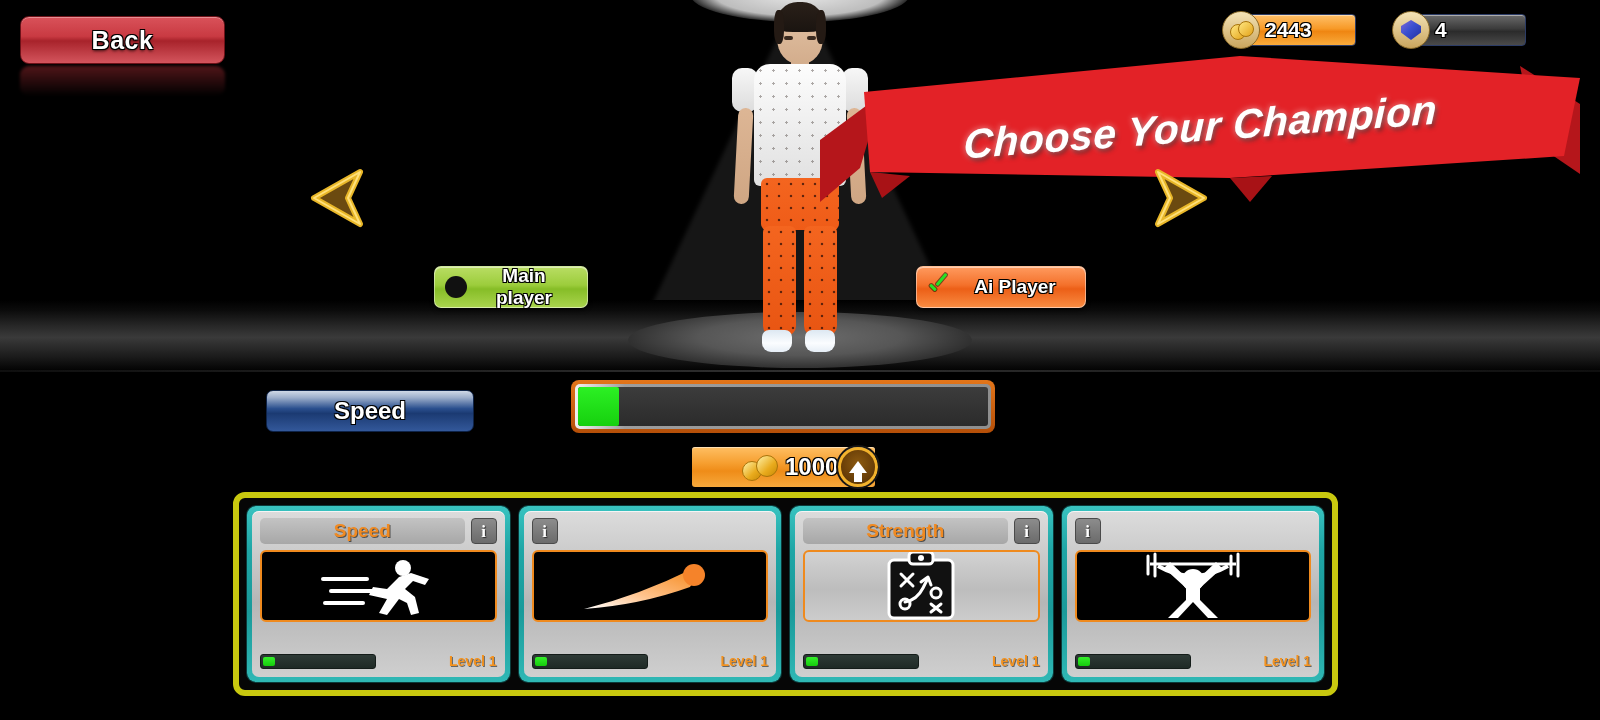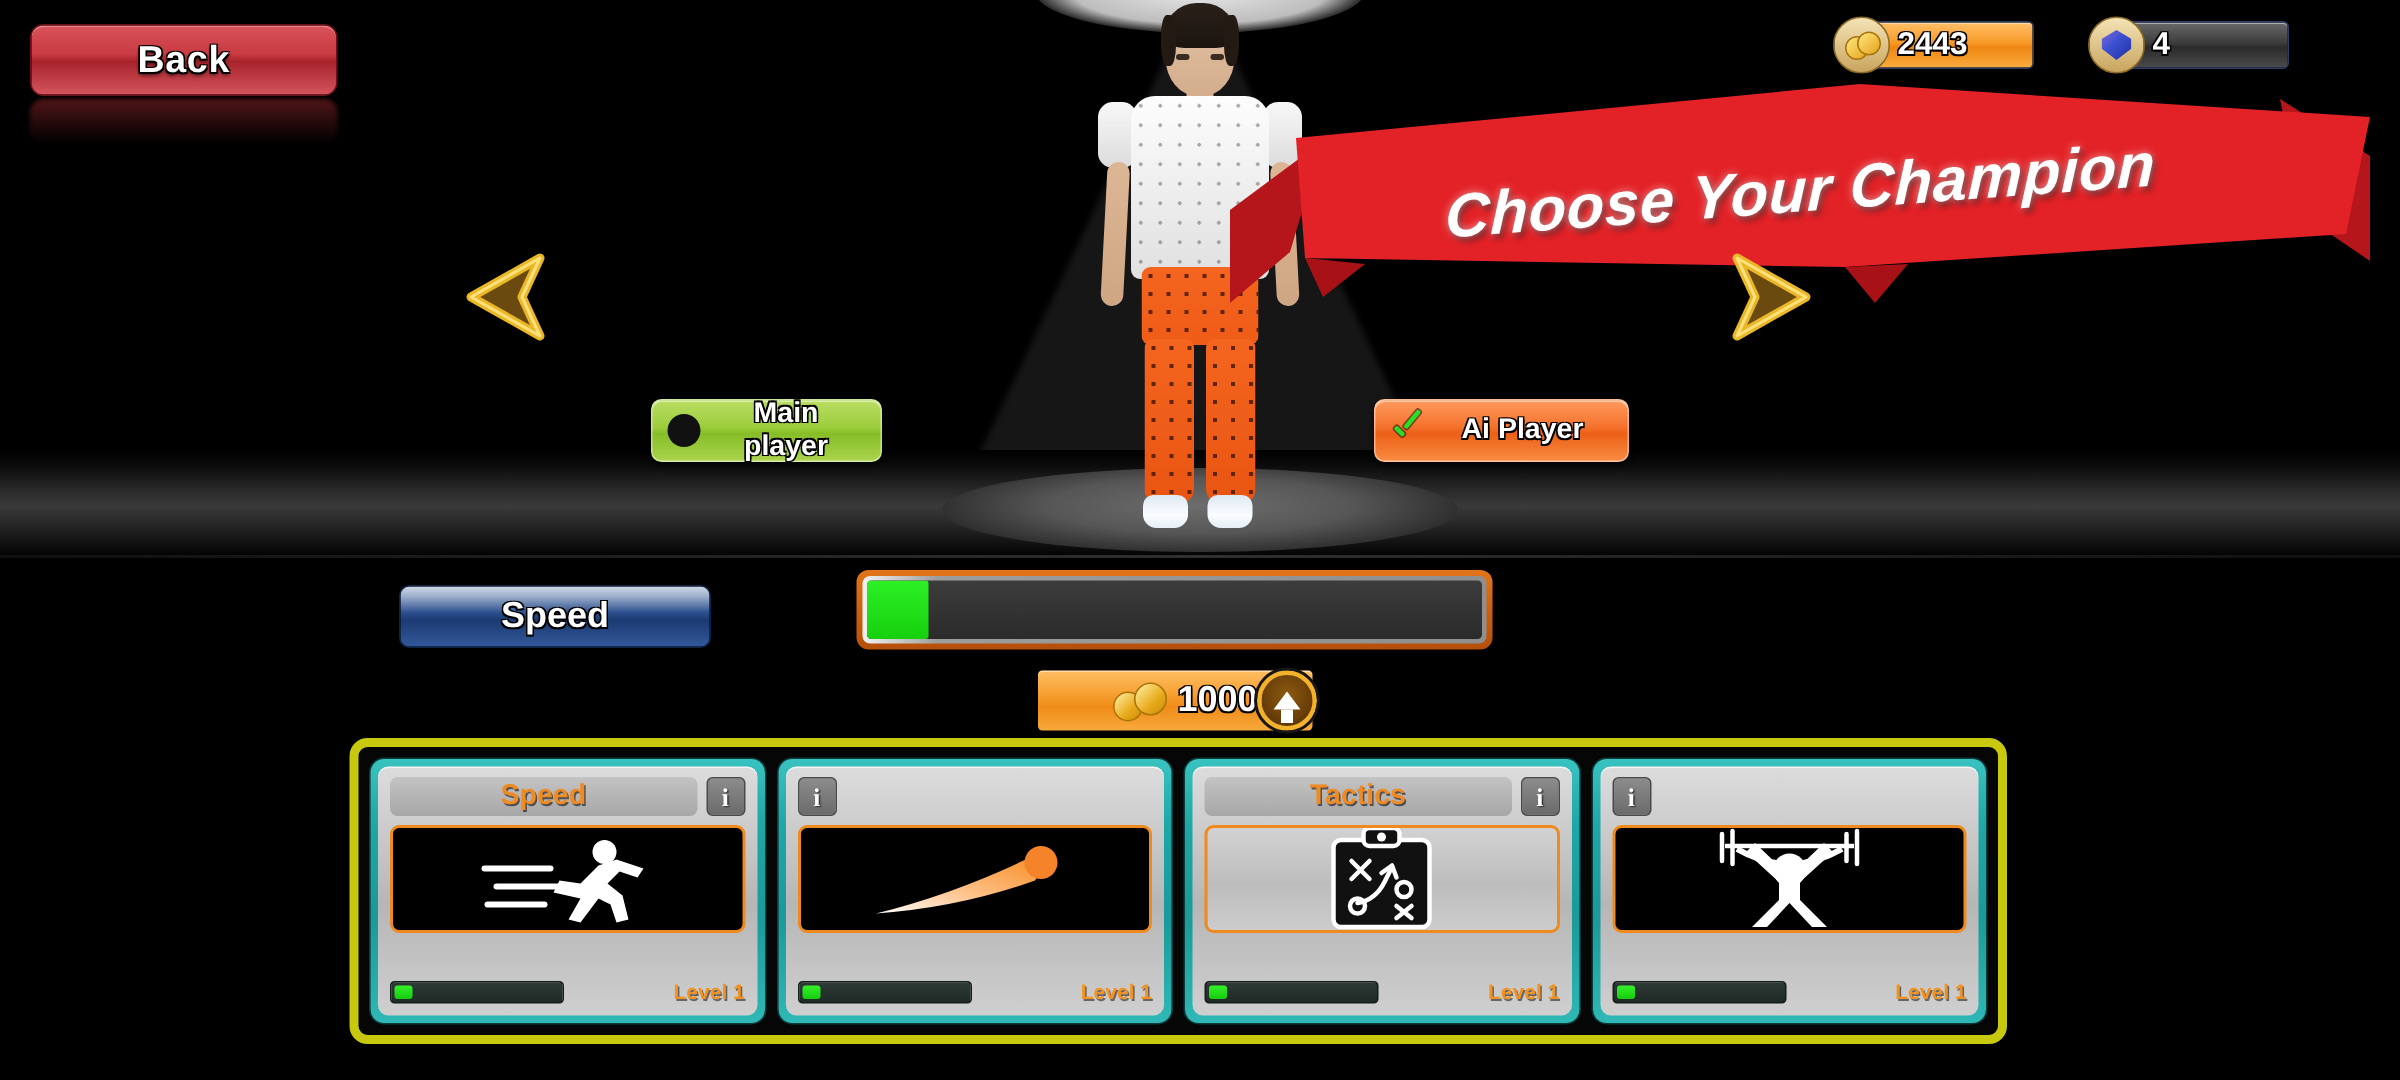--- a/index.html
+++ b/index.html
@@ -495,21 +495,21 @@
           </div>
           <span class="card-level">Level 1</span>
         </div>
       </div>
     </div>
 
     <div class="card">
       <div class="card-inner">
         <div class="card-head">
           <div class="card-title-pill">
-            <span class="card-title">Tactics</span>
+            <span class="card-title">Strength</span>
           </div>
           <div class="info-btn">
               <span>i</span>
             </div>
         </div>
         <div class="icon-box light">
           <svg width="80" height="68" viewBox="0 0 80 68">
             <rect x="8" y="8" width="64" height="58" rx="5" fill="#111" stroke="#fff" stroke-width="3"></rect>
             <rect x="28" y="0" width="24" height="12" rx="4" fill="#111" stroke="#fff" stroke-width="3"></rect>
             <circle cx="40" cy="6" r="3" fill="#fff"></circle>

